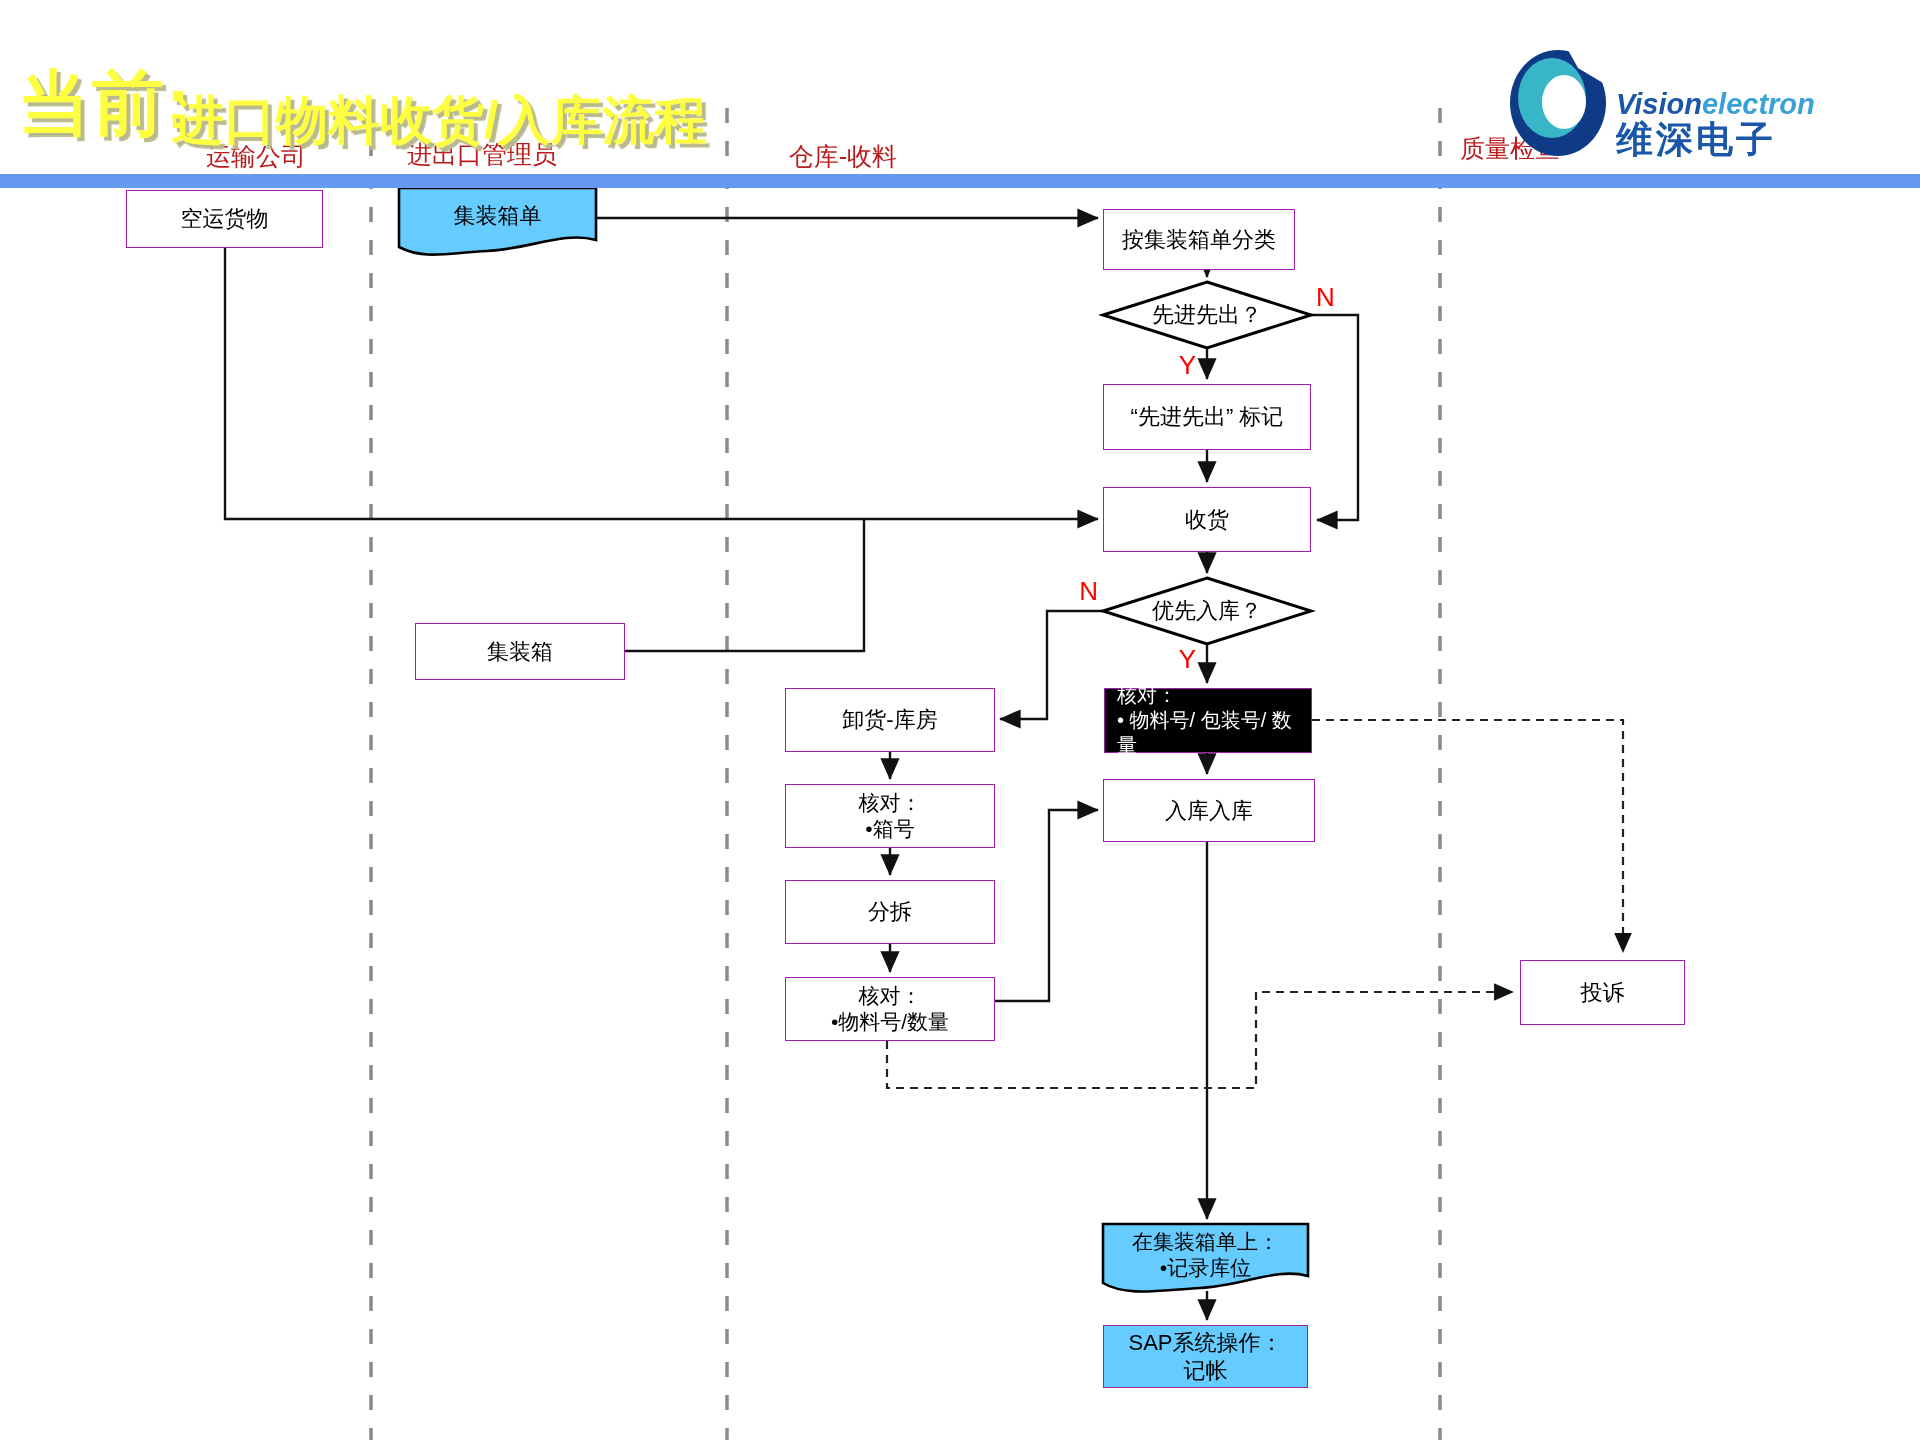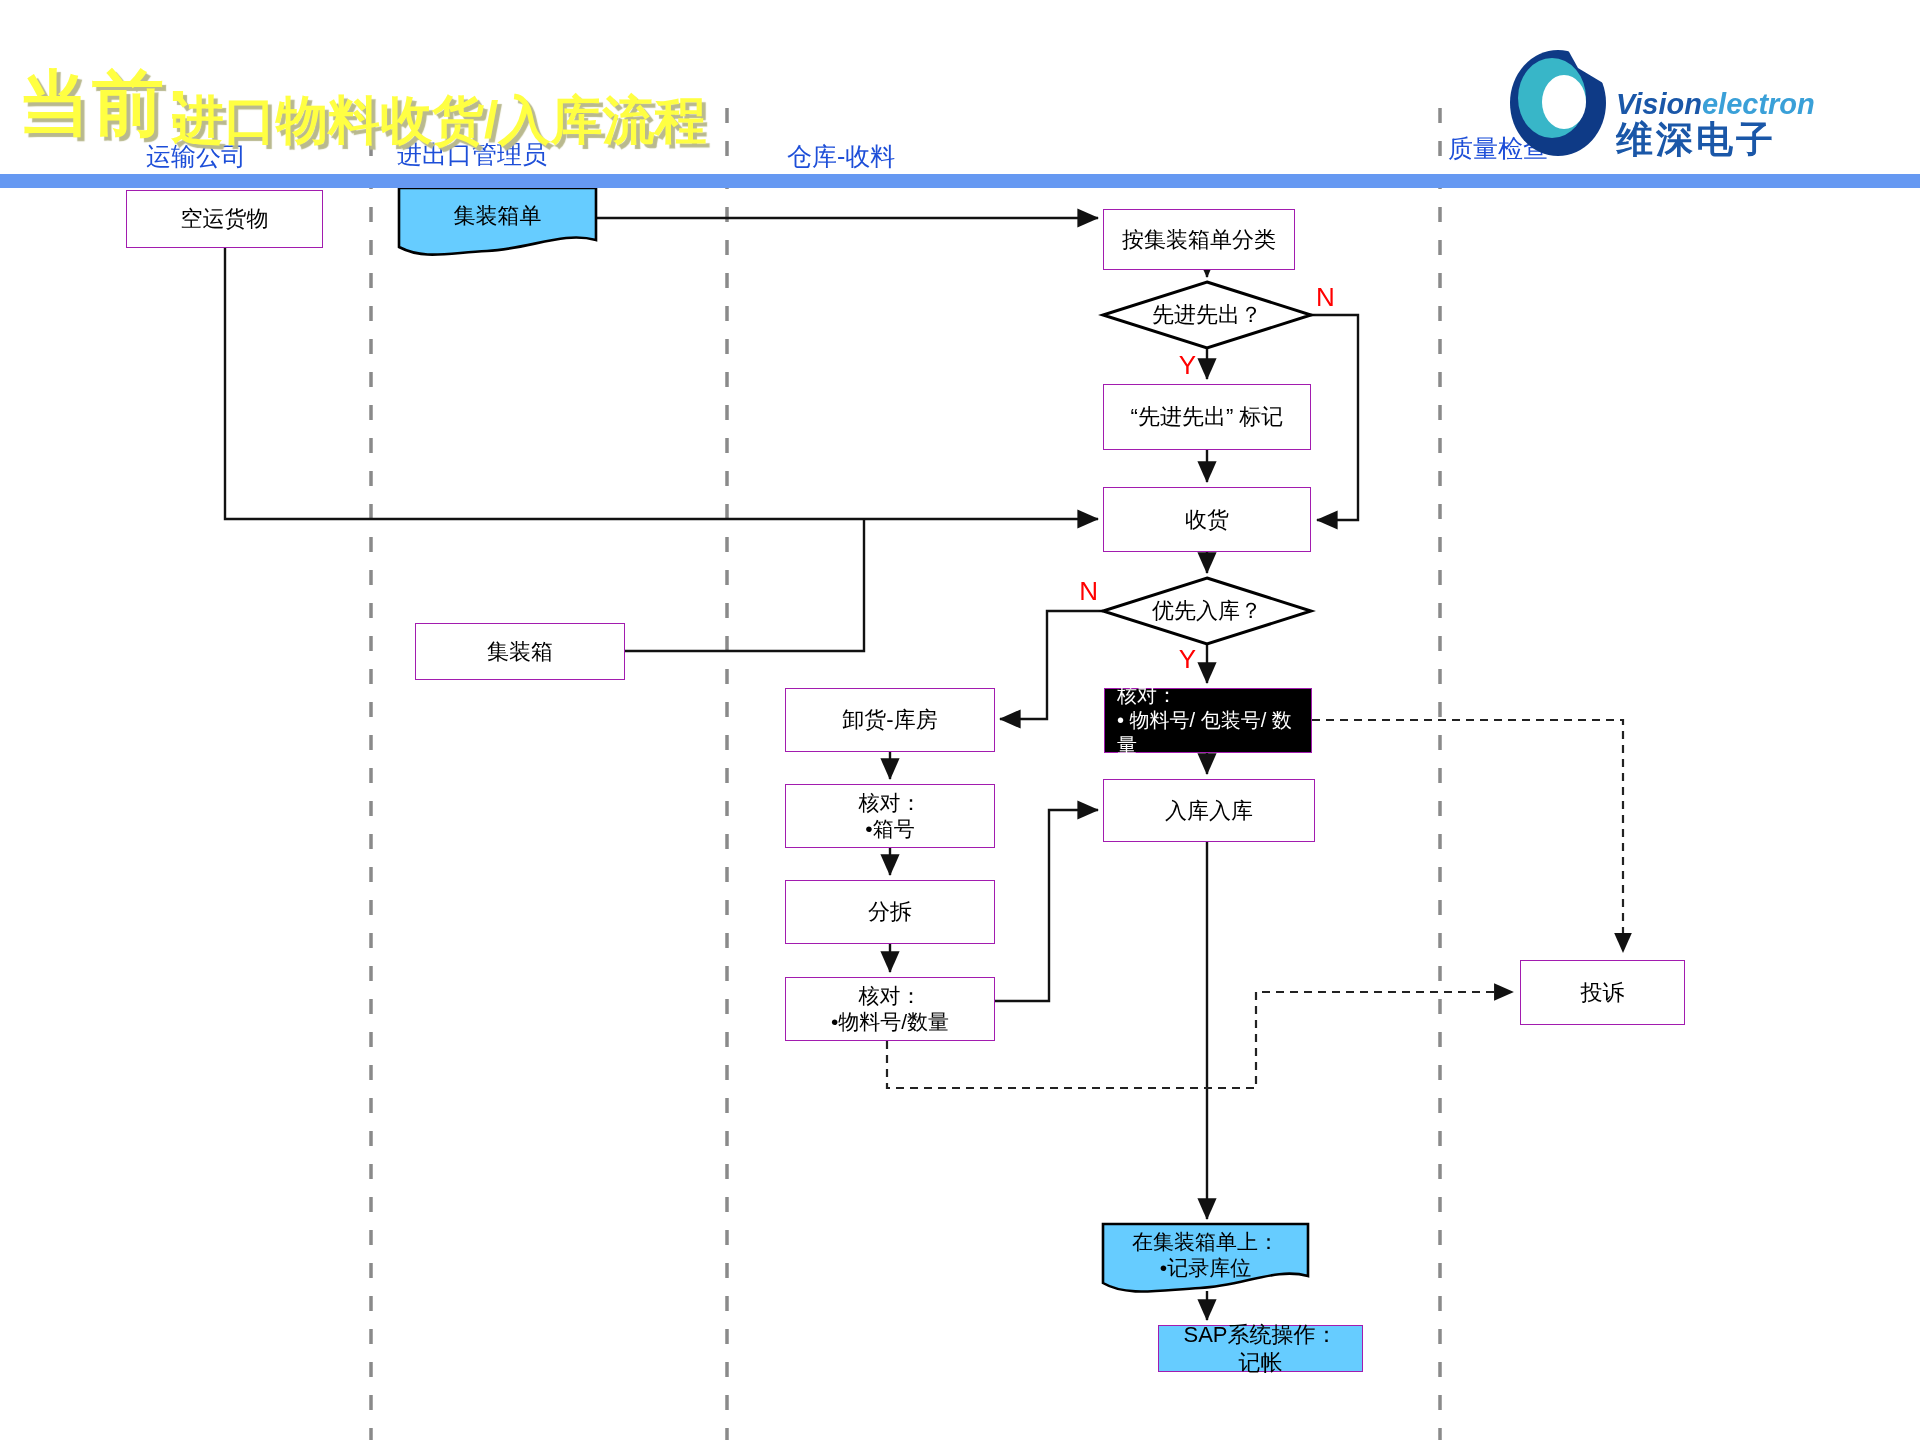--- a/index.html
+++ b/index.html
@@ -11,21 +11,21 @@
   
   .title-prefix{
     left:18px;top:56px;font-size:72px;font-weight:bold;color:#ffff42;
     text-shadow:4px 4px 1px #b9b98e;letter-spacing:2px;z-index:6;
   }
   .title-main{
     left:172px;top:86px;font-size:52px;font-weight:bold;color:#ffff42;
     text-shadow:4px 4px 1px #b9b98e;z-index:6;white-space:nowrap;
   }
   .lane-label{
-    top:140px;font-size:25px;color:#1d4ed8;text-align:left;z-index:5;white-space:nowrap;
+    top:140px;font-size:25px;color:#b91c1c;text-align:right;z-index:5;white-space:nowrap;
   }
   .blue-bar{left:0;top:174px;width:1920px;height:14px;background:#6699f2;z-index:4;}
   
   .logo{left:1508px;top:44px;width:332px;height:116px;z-index:7;}
   .logo-swirl{position:absolute;left:0;top:4px;width:104px;height:110px;}
   .logo-text{position:absolute;left:108px;top:46px;line-height:1;}
   .logo-en{font-size:29px;font-weight:bold;font-style:italic;white-space:nowrap;letter-spacing:0px;}
   .logo-en .b1{color:#1a57a8;}
   .logo-en .b2{color:#3aa0d8;}
   .logo-cn{font-size:37px;font-weight:bold;color:#1a57a8;letter-spacing:3px;margin-top:2px;white-space:nowrap;}
@@ -165,21 +165,21 @@
 </div>
 
 <div class="node" style="left:415px;top:623px;width:210px;height:57px;">
   <span>集装箱</span>
 </div>
 
 <div class="node" style="left:1520px;top:960px;width:165px;height:65px;">
   <span>投诉</span>
 </div>
 
-<div class="node blue" style="left:1158px;top:1325px;width:205px;height:47px;">
+<div class="node blue" style="left:1103px;top:1325px;width:205px;height:63px;">
   <span>SAP系统操作：</span>
   <span>记帐</span>
 </div>
 
 <div class="nodetext" style="left:399px;top:190px;width:197px;height:52px;">
   <span>集装箱单</span>
 </div>
 
 <div class="nodetext" style="left:1103px;top:301px;width:208px;height:28px;">
   <span>先进先出？</span>

